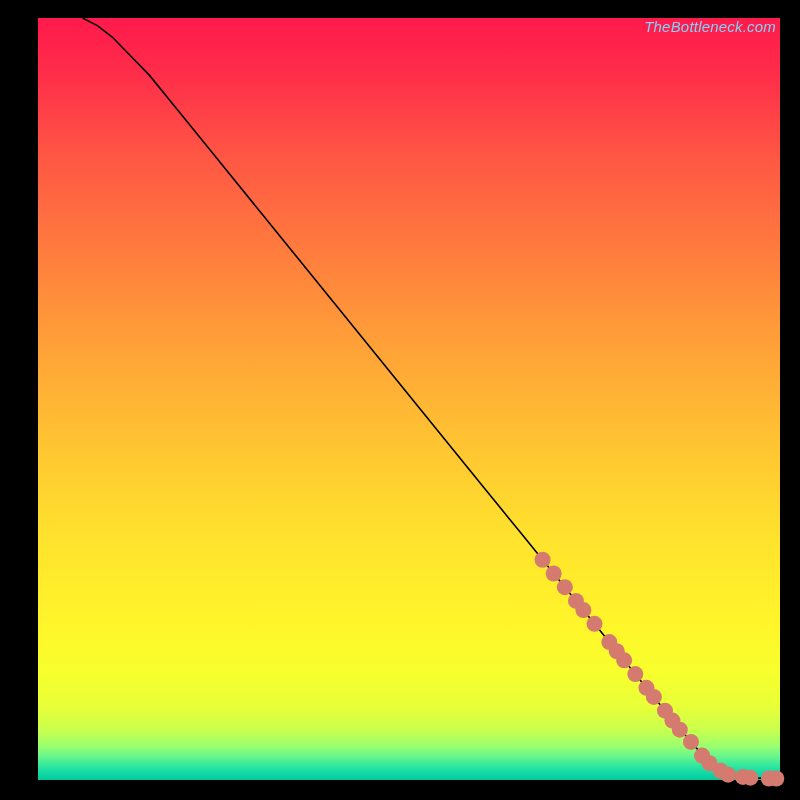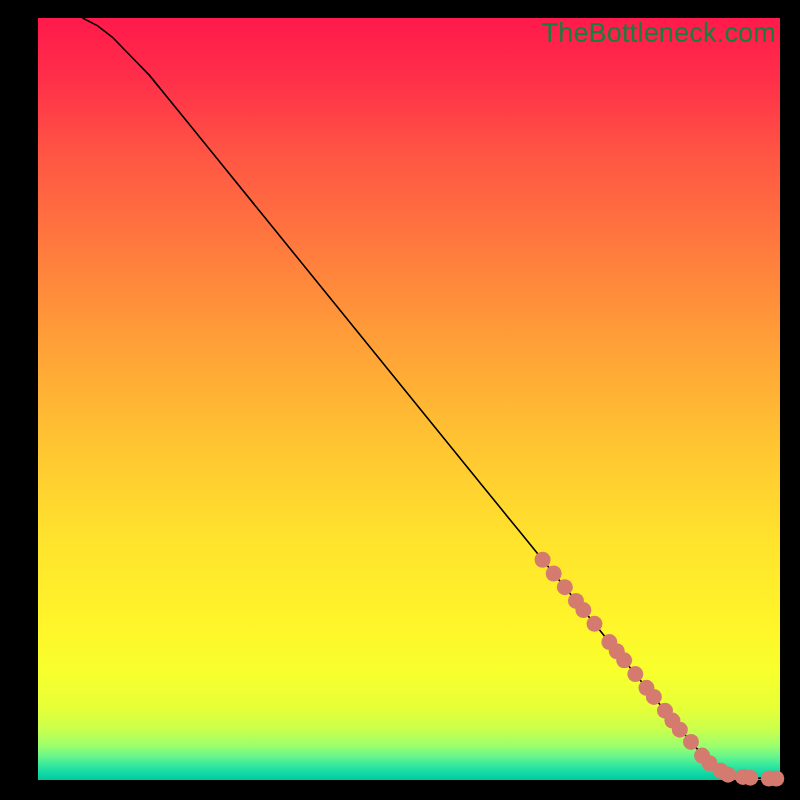--- a/index.html
+++ b/index.html
@@ -28,24 +28,25 @@
     position: absolute;
     left: 0;
     top: 0;
     width: 100%;
     height: 100%;
   }
   .watermark {
     position: absolute;
     top: 0;
     right: 4px;
-    font-size: 27px;
+    font-size: 15px;
     font-weight: 500;
-    color: #15803d;
+    color: #7dd3fc;
     letter-spacing: 0.2px;
+    font-style: italic;
   }
   svg.curve {
     position: absolute;
     left: 0;
     top: 0;
     width: 100%;
     height: 100%;
     overflow: visible;
   }
 </style>

